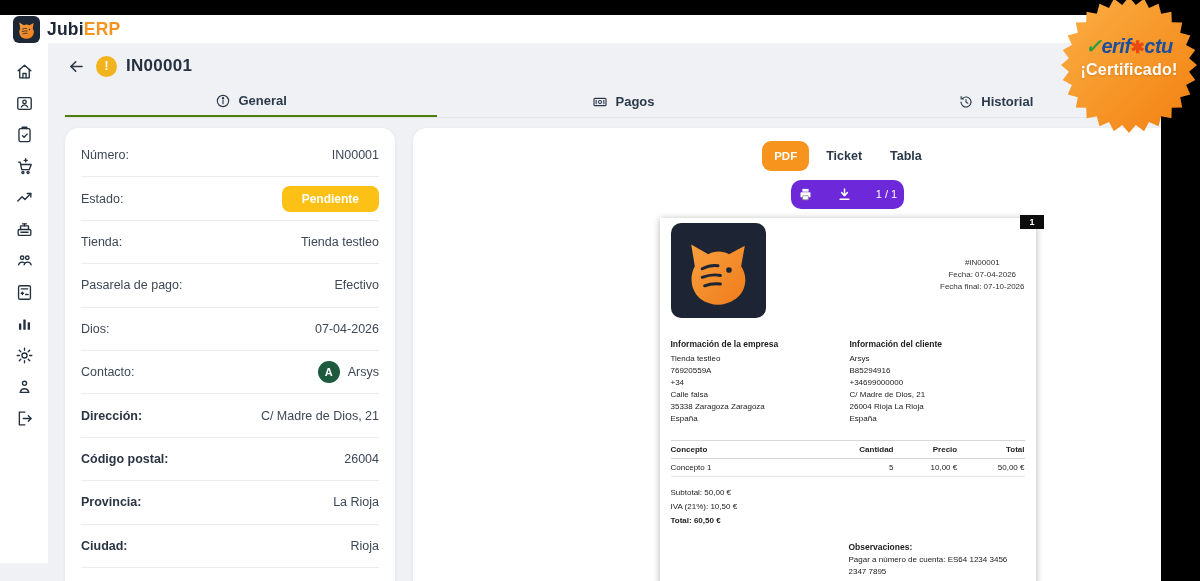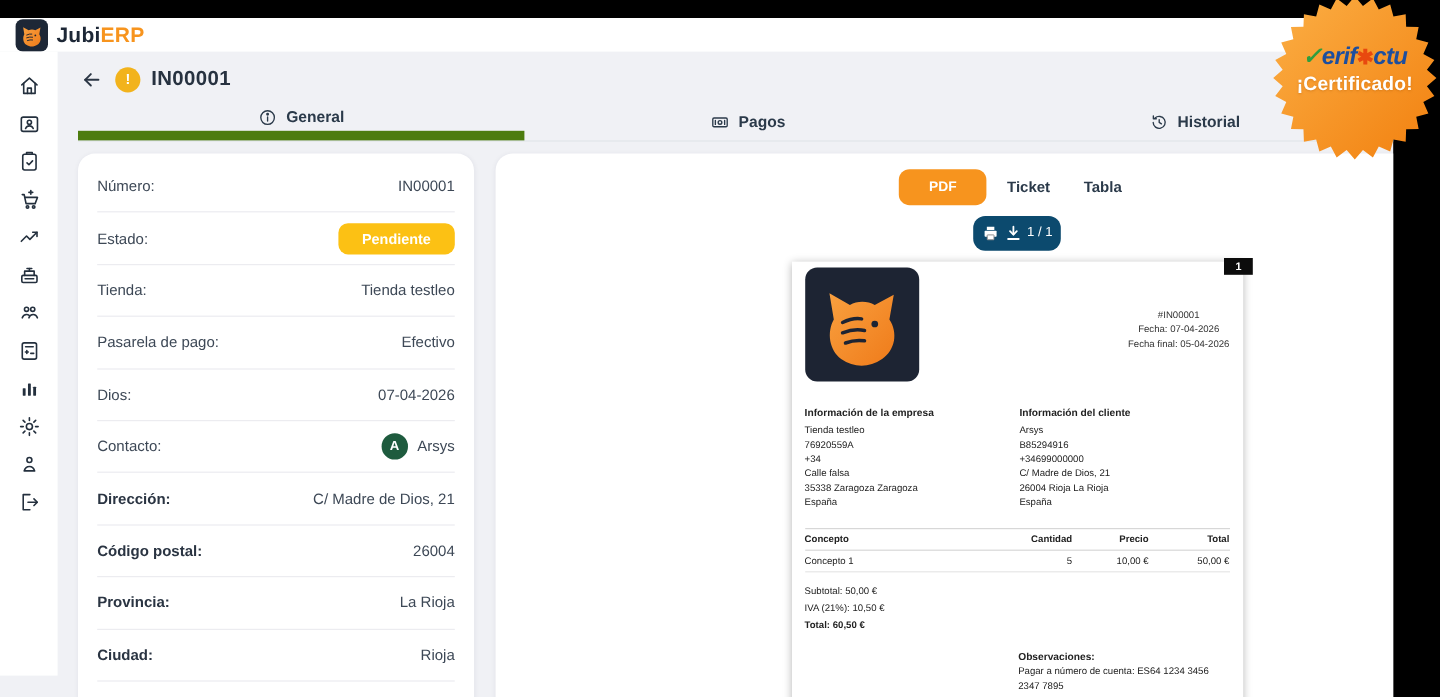--- a/index.html
+++ b/index.html
@@ -40,44 +40,44 @@
   .back-btn svg { width:19px; height:19px; stroke:#2b3644; fill:none; stroke-width:2; stroke-linecap:round; stroke-linejoin:round; }
   .status-dot {
     width:21px; height:21px; border-radius:50%; background:#f2b31c; color:#fff;
     font-weight:bold; font-size:12px; display:flex; align-items:center; justify-content:center;
   }
   .page-title { font-size:17px; font-weight:bold; color:#273240; letter-spacing:.3px; }
   
   .tab-bar { display:flex; width:1117px; height:32px; border-bottom:1px solid #e2e5e9; margin-top:3px; }
   .tab { flex:1; display:flex; align-items:center; justify-content:center; gap:7px;
          font-size:13px; font-weight:600; color:#2b3a4a; cursor:pointer; }
-  .tab.active { border-bottom:8px solid #4d7c0f; }
+  .tab.active { border-bottom:2px solid #4d7c0f; }
   .tab svg { width:16px; height:16px; stroke:#2b3a4a; fill:none; stroke-width:1.7; stroke-linecap:round; stroke-linejoin:round; }
   
   .cards { display:flex; gap:18px; margin-top:10px; }
   .card { background:#fff; border-radius:14px; box-shadow:0 1px 4px rgba(30,40,60,.06); }
   .detail-card { width:330px; height:470px; padding:6px 16px 0 16px; }
   .detail-row { height:43.4px; display:flex; align-items:center; justify-content:space-between;
                 border-bottom:1px solid #ececf0; }
   .detail-label { font-size:12.5px; color:#3d4856; }
   .detail-label.bold { font-weight:bold; color:#2a3442; }
   .detail-value { font-size:12.5px; color:#3d4856; text-align:right; }
   .badge-pendiente { background:#fcc114; border-radius:8px; padding:6px 20px; color:#fff;
                      font-weight:bold; font-size:12px; cursor:pointer;text-align:right; }
   .contact-value { display:flex; align-items:center; gap:8px; }
   .avatar { width:22px; height:22px; border-radius:50%; background:#1e5b3e; color:#fff;
             font-size:11px; font-weight:bold; display:flex; align-items:center; justify-content:center; }
   
   .viewer-card { flex:1; height:470px; display:flex; flex-direction:column; align-items:center; padding-left:100px; }
   .mode-switch { display:flex; align-items:center; margin-top:13px; gap:6px; }
-  .mode-pdf { background:#f7941e; color:#fff; border:none; border-radius:9px; padding:9px 25px;
+  .mode-pdf { background:#f7941e; color:#fff; border:none; border-radius:9px; padding:9px 12px;
               font-family:inherit; font-weight:bold; font-size:11.5px; cursor:pointer; }
   .mode-plain { color:#2b3a4a; font-size:12.5px; font-weight:600; padding:8px 11px; cursor:pointer; }
-  .pdf-toolbar { margin-top:9px; background:#0c4a6e; border-radius:10px; height:30px;
-                 display:flex; align-items:center; gap:4px; padding:0 7px; }
+  .pdf-toolbar { margin-top:9px; background:#6d28d9; border-radius:10px; height:30px;
+                 display:flex; align-items:center; gap:24px; padding:0 7px; }
   .tool-btn { display:flex; align-items:center; justify-content:center; cursor:pointer; }
   .tool-btn svg { width:15px; height:15px; }
   .page-indicator { color:#fff; font-size:11px; }
   
   .paper { position:relative; margin-top:9px; width:376px; height:400px; background:#fff;
            box-shadow:0 1px 7px rgba(0,0,0,.3); padding:5px 11px; font-family:"Liberation Sans", sans-serif; color:#222; }
   .page-badge { position:absolute; top:-3px; right:-8px; background:#0c0c0c; color:#fff;
                 font-size:9px; font-weight:bold; padding:2px 9px; }
   .paper-head { display:flex; justify-content:space-between; }
   .doc-logo { width:95px; height:95px; background:#1d2433; border-radius:10px;
@@ -350,21 +350,21 @@
             <div class="page-badge">1</div>
             <div class="paper-head">
               <div class="doc-logo">
                 <svg viewBox="0 0 64 64">
                     <use href="#cat-head"></use>
                   </svg>
               </div>
               <div class="doc-meta">
                 <div>#IN00001</div>
                 <div>Fecha: 07-04-2026</div>
-                <div>Fecha final: 05-04-2026</div>
+                <div>Fecha final: 07-10-2026</div>
               </div>
             </div>
 
             <div class="info-row">
               <div class="info-col-company">
                 <div class="info-title">Información de la empresa</div>
                 <div class="info-line">Tienda testleo</div>
                 <div class="info-line">76920559A</div>
                 <div class="info-line">+34</div>
                 <div class="info-line">Calle falsa</div>

